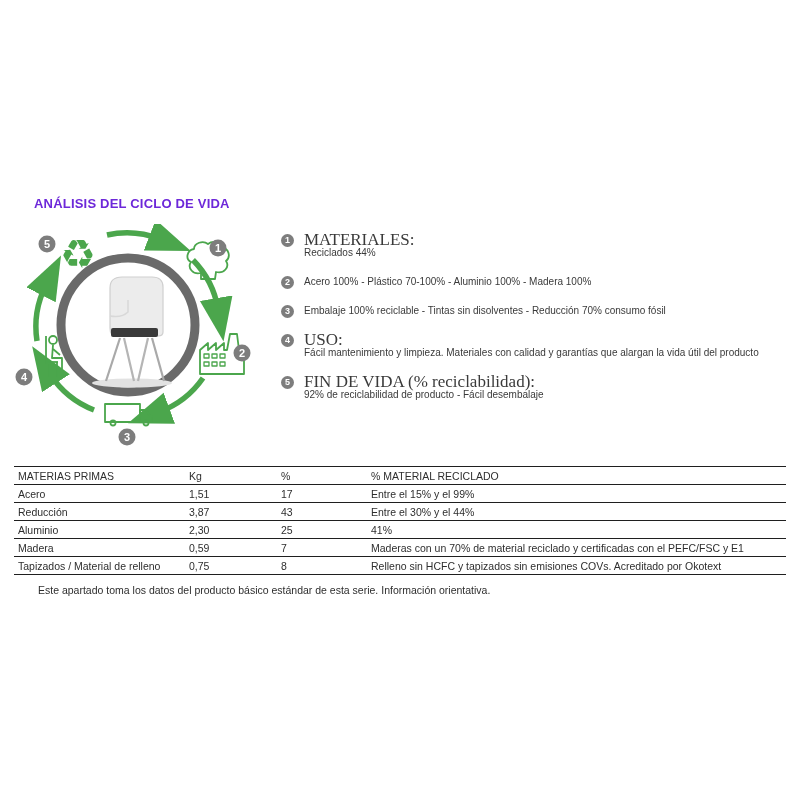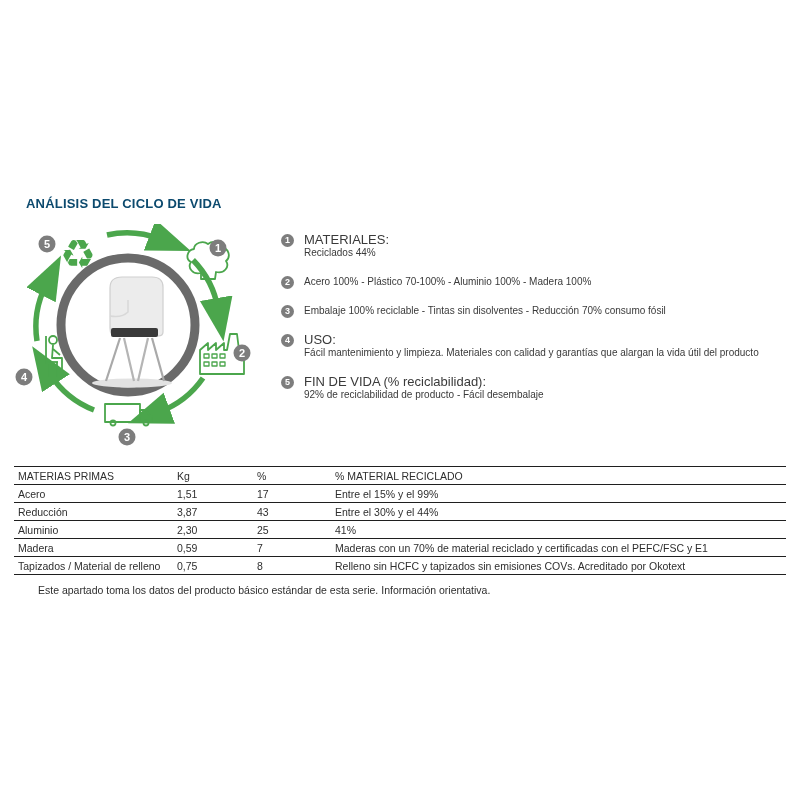--- a/index.html
+++ b/index.html
@@ -1,32 +1,32 @@
 <!DOCTYPE html>
 <html><head>
 <meta charset="utf-8">
 <style>
   html,body{margin:0;padding:0;background:#fff;}
   #page{position:relative;width:800px;height:800px;background:#fff;overflow:hidden;
         font-family:"Liberation Sans","DejaVu Sans",sans-serif;color:#2e2e2e;}
-  .page-title{position:absolute;left:26px;top:196px;font-size:13px;font-weight:bold;
-        color:#0c4a6e;letter-spacing:.2px;}
+  .page-title{position:absolute;left:34px;top:196px;font-size:13px;font-weight:bold;
+        color:#6d28d9;letter-spacing:.2px;}
   .diagram{position:absolute;left:10px;top:224px;width:250px;height:232px;}
   .lifecycle{position:absolute;left:281px;top:233px;width:506px;}
   .lc-item{position:relative;padding-left:23px;margin-bottom:16px;}
   .lc-badge{position:absolute;left:0;top:1px;width:13px;height:13px;border-radius:50%;
         background:#7d7d7d;color:#fff;font-size:9px;font-weight:bold;line-height:13px;
         text-align:center;}
-  .lc-heading{font-size:13px;line-height:13px;color:#3a3a3a;}
+  .lc-heading{font-size:17px;line-height:13px;color:#3a3a3a;font-family:Liberation Serif, serif;}
   .lc-body{font-size:10px;line-height:13px;color:#3a3a3a;}
   .materials-table{position:absolute;left:14px;top:466px;width:772px;
         border-collapse:collapse;font-size:10.5px;color:#2e2e2e;}
   .materials-table tr{border-bottom:1px solid #1f1f1f;}
   .materials-table thead tr{border-top:1.5px solid #1f1f1f;}
-  .materials-table th{font-weight:normal;text-align:left;padding:3px 0 2px 0;margin-top:13px;}
+  .materials-table th{font-weight:normal;text-align:left;padding:3px 12px 2px 0;margin-top:13px;}
   .materials-table td{padding:3px 0 2px 0;}
   .materials-table .c1{width:159px;padding-left:4px;}
   .materials-table .c2{width:80px;}
   .materials-table .c3{width:78px;}
   .footer-note{position:absolute;left:14px;top:584px;font-size:10.5px;color:#2e2e2e;padding-left:24px;}
 </style>
 </head>
 <body>
 
 <div id="page">

